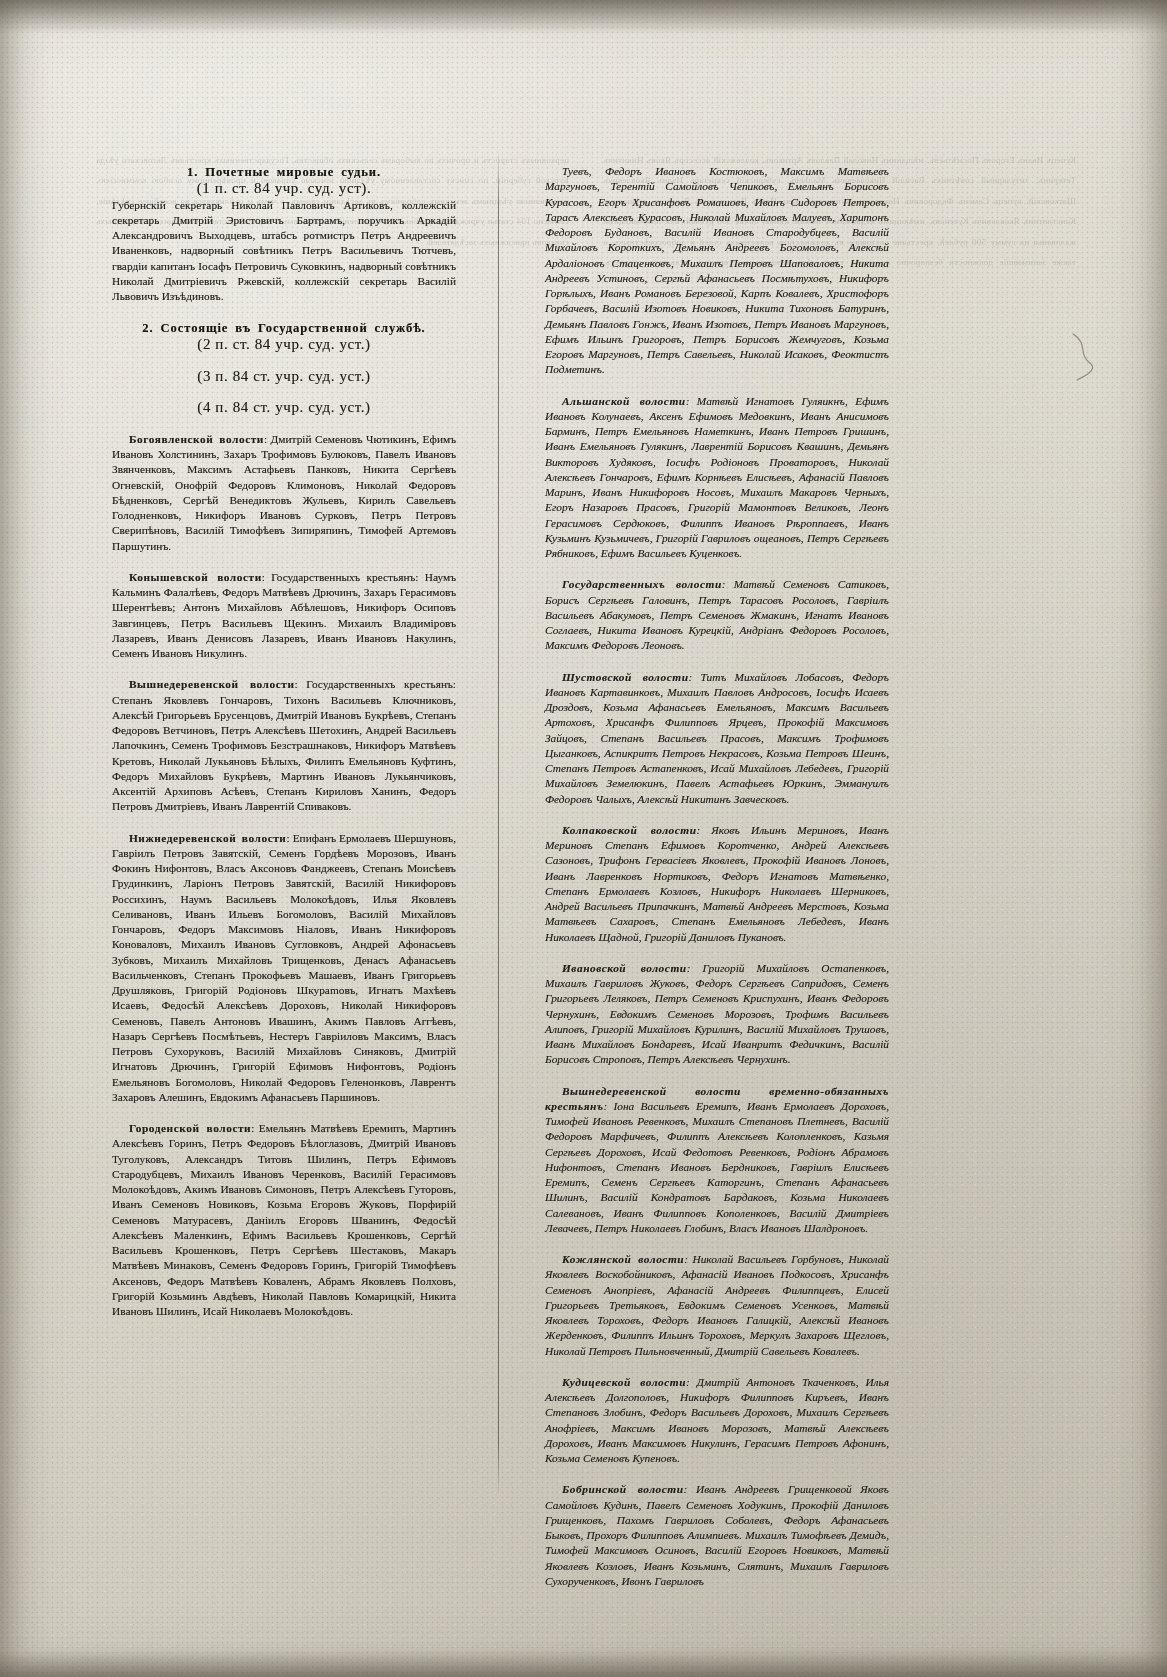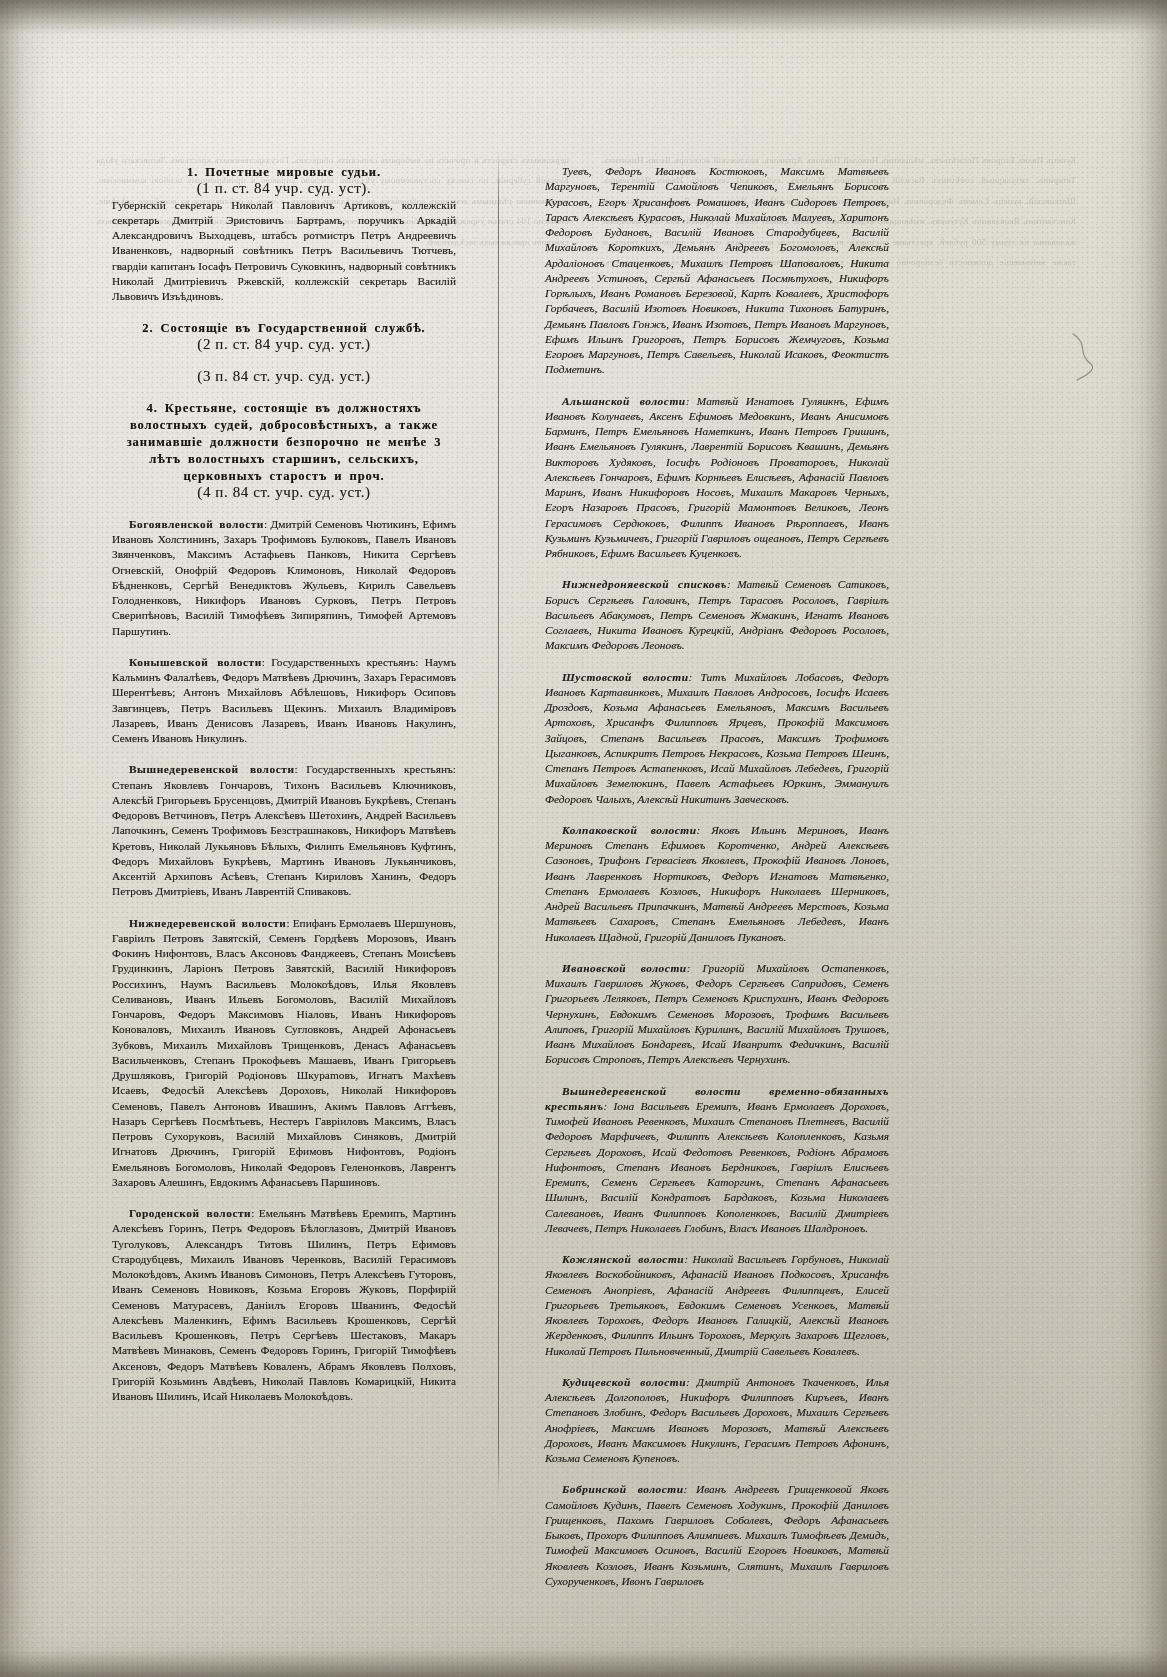--- a/index.html
+++ b/index.html
@@ -160,21 +160,20 @@
       <p class="blk">
         <span class="sec-h">2. Состоящіе въ Государственной службѣ.</span>
         <span class="sec-ref">(2 п. ст. 84 учр. суд. уст.)</span>
       </p>
 
       <p class="blk">
         <span class="sec-ref">(3 п. 84 ст. учр. суд. уст.)</span>
       </p>
 
       <p class="blk">
-        <span class="sec-h sec-h-4">4. Крестьяне, состоящіе въ должностяхъ волостныхъ судей, добросовѣстныхъ, а также занимавшіе должности безпорочно не менѣе 3 лѣтъ волостныхъ старшинъ, сельскихъ, церковныхъ старостъ и проч.</span>
         <span class="sec-ref">(4 п. 84 ст. учр. суд. уст.)</span>
       </p>
 
       <p class="blk">
         <span class="vh">Богоявленской волости</span><span>: Дмитрій Семеновъ Чютикинъ, Ефимъ Ивановъ Холстининъ, Захаръ Трофимовъ Булюковъ, Павелъ Ивановъ Звянченковъ, Максимъ Астафьевъ Панковъ, Никита Сергѣевъ Огневскій, Онофрій Федоровъ Климоновъ, Николай Федоровъ Бѣдненковъ, Сергѣй Венедиктовъ Жульевъ, Кирилъ Савельевъ Голодненковъ, Никифоръ Ивановъ Сурковъ, Петръ Петровъ Сверипѣновъ, Василій Тимофѣевъ Зипиряпинъ, Тимофей Артемовъ Паршутинъ.</span>
       </p>
 
       <p class="blk">
         <span class="vh">Конышевской волости</span><span>: Государственныхъ крестьянъ: Наумъ Кальминъ Фалалѣевъ, Федоръ Матвѣевъ Дрючинъ, Захаръ Герасимовъ Шерентѣевъ; Антонъ Михайловъ Абѣлешовъ, Никифоръ Осиповъ Завгинцевъ, Петръ Васильевъ Щекинъ. Михаилъ Владиміровъ Лазаревъ, Иванъ Денисовъ Лазаревъ, Иванъ Ивановъ Накулинъ, Семенъ Ивановъ Никулинъ.</span>
       </p>
@@ -198,21 +197,21 @@
 
     <div class="col right">
 
       <p><span>Туевъ, Федоръ Ивановъ Костюковъ, Максимъ Матвѣевъ Маргуновъ, Терентій Самойловъ Чепиковъ, Емельянъ Борисовъ Курасовъ, Егоръ Хрисанфовъ Ромашовъ, Иванъ Сидоровъ Петровъ, Тарасъ Алексѣевъ Курасовъ, Николай Михайловъ Малуевъ, Харитонъ Федоровъ Будановъ, Василій Ивановъ Стародубцевъ, Василій Михайловъ Короткихъ, Демьянъ Андреевъ Богомоловъ, Алексѣй Ардаліоновъ Стаценковъ, Михаилъ Петровъ Шаповаловъ, Никита Андреевъ Устиновъ, Сергѣй Афанасьевъ Посмѣтуховъ, Никифоръ Горѣлыхъ, Иванъ Романовъ Березовой, Карпъ Ковалевъ, Христофоръ Горбачевъ, Василій Изотовъ Новиковъ, Никита Тихоновъ Батуринъ, Демьянъ Павловъ Гонжъ, Иванъ Изотовъ, Петръ Ивановъ Маргуновъ, Ефимъ Ильинъ Григоровъ, Петръ Борисовъ Жемчуговъ, Козьма Егоровъ Маргуновъ, Петръ Савельевъ, Николай Исаковъ, Феоктистъ Подметинъ.</span></p>
 
       <p class="blk">
         <span class="vh">Альшанской волости</span><span>: Матвѣй Игнатовъ Гуляикнъ, Ефимъ Ивановъ Колунаевъ, Аксенъ Ефимовъ Медовкинъ, Иванъ Анисимовъ Барминъ, Петръ Емельяновъ Наметкинъ, Иванъ Петровъ Гришинъ, Иванъ Емельяновъ Гулякинъ, Лаврентій Борисовъ Квашинъ, Демьянъ Викторовъ Худяковъ, Іосифъ Родіоновъ Проваторовъ, Николай Алексѣевъ Гончаровъ, Ефимъ Корнѣевъ Елисѣевъ, Афанасій Павловъ Маринъ, Иванъ Никифоровъ Носовъ, Михаилъ Макаровъ Черныхъ, Егоръ Назаровъ Прасовъ, Григорій Мамонтовъ Великовъ, Леонъ Герасимовъ Сердюковъ, Филиппъ Ивановъ Рѣроппаевъ, Иванъ Кузьминъ Кузьмичевъ, Григорій Гавриловъ ощеановъ, Петръ Сергѣевъ Рябниковъ, Ефимъ Васильевъ Куценковъ.</span>
       </p>
 
       <p class="blk">
-        <span class="vh">Нижнедроняевской списковъ</span><span>: Матвѣй Семеновъ Сатиковъ, Борисъ Сергѣевъ Галовинъ, Петръ Тарасовъ Росоловъ, Гавріилъ Васильевъ Абакумовъ, Петръ Семеновъ Жмакинъ, Игнатъ Ивановъ Соглаевъ, Никита Ивановъ Курецкій, Андріанъ Федоровъ Росоловъ, Максимъ Федоровъ Леоновъ.</span>
+        <span class="vh">Государственныхъ волости</span><span>: Матвѣй Семеновъ Сатиковъ, Борисъ Сергѣевъ Галовинъ, Петръ Тарасовъ Росоловъ, Гавріилъ Васильевъ Абакумовъ, Петръ Семеновъ Жмакинъ, Игнатъ Ивановъ Соглаевъ, Никита Ивановъ Курецкій, Андріанъ Федоровъ Росоловъ, Максимъ Федоровъ Леоновъ.</span>
       </p>
 
       <p class="blk">
         <span class="vh">Шустовской волости</span><span>: Титъ Михайловъ Лобасовъ, Федоръ Ивановъ Картавинковъ, Михаилъ Павловъ Андросовъ, Іосифъ Исаевъ Дроздовъ, Козьма Афанасьевъ Емельяновъ, Максимъ Васильевъ Артоховъ, Хрисанфъ Филипповъ Ярцевъ, Прокофій Максимовъ Зайцовъ, Степанъ Васильевъ Прасовъ, Максимъ Трофимовъ Цыганковъ, Аспикритъ Петровъ Некрасовъ, Козьма Петровъ Шеинъ, Степанъ Петровъ Астапенковъ, Исай Михайловъ Лебедевъ, Григорій Михайловъ Земелюкинъ, Павелъ Астафьевъ Юркинъ, Эммануилъ Федоровъ Чалыхъ, Алексѣй Никитинъ Завческовъ.</span>
       </p>
 
       <p class="blk">
         <span class="vh">Колпаковской волости</span><span>: Яковъ Ильинъ Мериновъ, Иванъ Мериновъ Степанъ Ефимовъ Коротченко, Андрей Алексѣевъ Сазоновъ, Трифонъ Гервасіевъ Яковлевъ, Прокофій Ивановъ Лоновъ, Иванъ Лавренковъ Нортиковъ, Федоръ Игнатовъ Матвѣенко, Степанъ Ермолаевъ Козловъ, Никифоръ Николаевъ Шерниковъ, Андрей Васильевъ Припачкинъ, Матвѣй Андреевъ Мерстовъ, Козьма Матвѣевъ Сахаровъ, Степанъ Емельяновъ Лебедевъ, Иванъ Николаевъ Щадной, Григорій Даниловъ Пукановъ.</span>
       </p>
 

